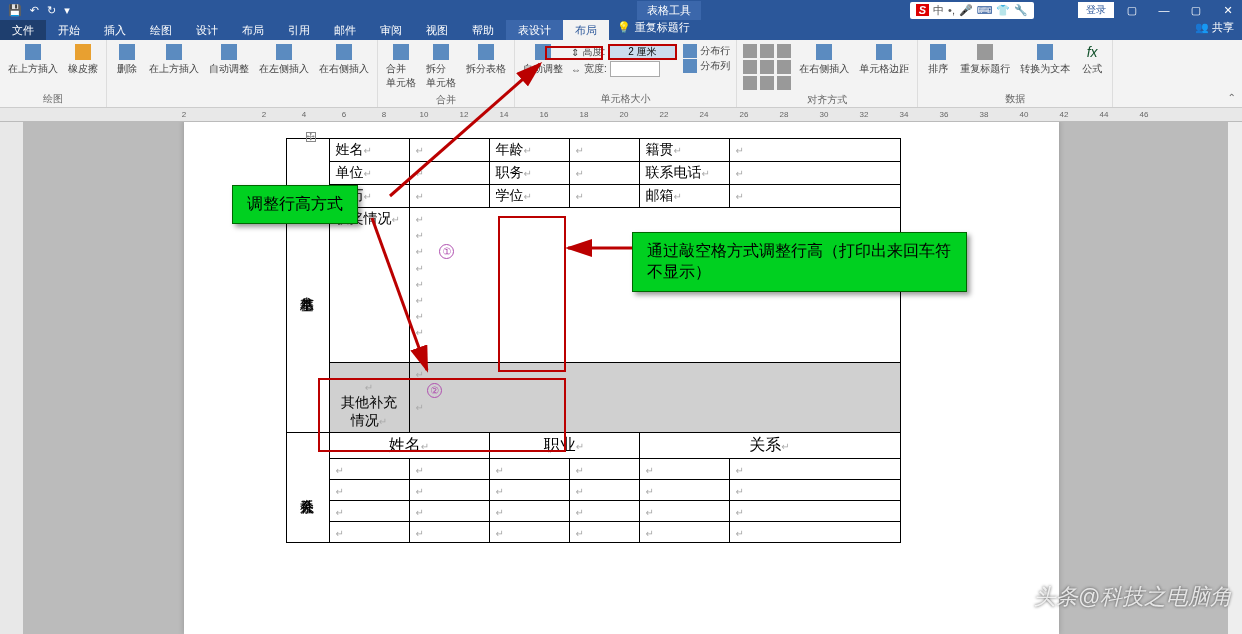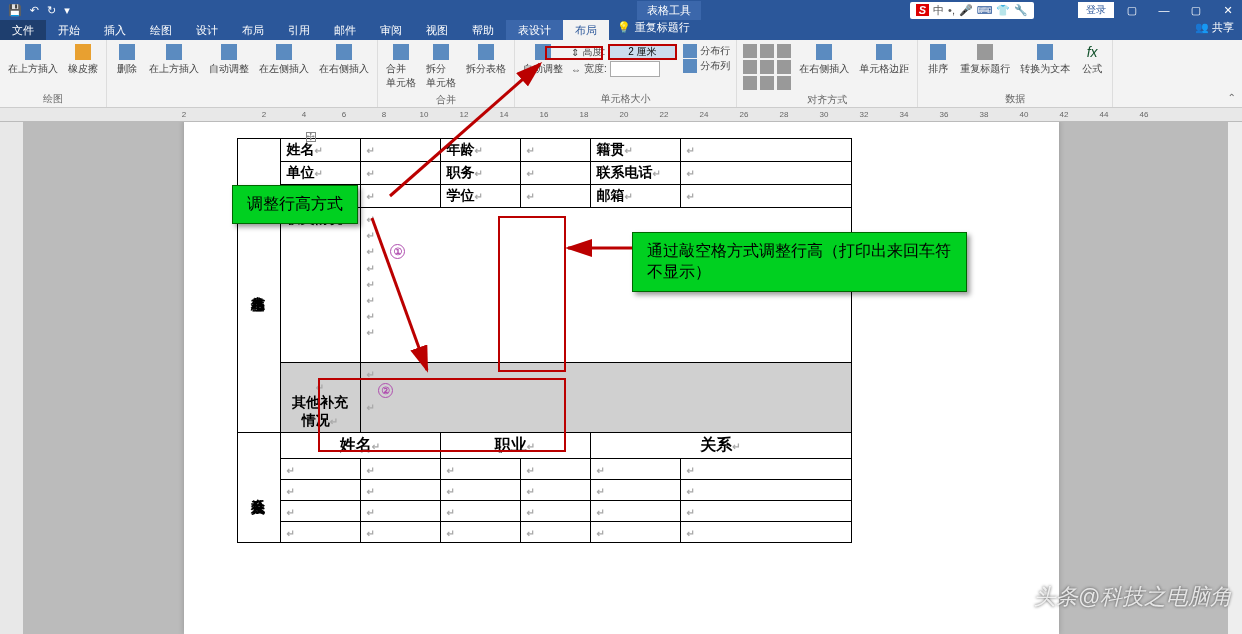--- a/index.html
+++ b/index.html
@@ -47,21 +47,21 @@
 .ruler-h { height: 14px; background: #e8e8e8; border-bottom: 1px solid #bbb; position: relative; font-size: 8px; color: #666; display: flex; align-items: center; padding-left: 24px; overflow: hidden; white-space: nowrap; }
 .ruler-h span { display: inline-block; width: 40px; text-align: center; }
 
 
 .doc-area { position: absolute; top: 122px; left: 0; right: 0; bottom: 0; background: #bbb; display: flex; justify-content: center; overflow: hidden; }
 .ruler-v { position: absolute; left: 0; top: 0; bottom: 0; width: 24px; background: #e8e8e8; border-right: 1px solid #bbb; }
 .page { width: 875px; background: white; margin-top: -2px; padding-top: 18px; position: relative; box-shadow: 0 0 6px rgba(0,0,0,0.2); }
 .scrollbar-v { position: absolute; right: 0; top: 0; bottom: 0; width: 14px; background: #eee; }
 
 
-.doc-table { border-collapse: collapse; width: 615px; margin-left: 53px; font-size: 14px; font-weight: bold; }
+.doc-table { border-collapse: collapse; width: 615px; margin-left: 102px; font-size: 14px; }
 .doc-table td { border: 1px solid #000; padding: 2px 6px; vertical-align: top; position: relative; }
 .doc-table .vtext { writing-mode: vertical-rl; text-orientation: upright; text-align: center; padding: 8px 12px; }
 .doc-table .sel { background: #d0d0d0; }
 .para { color: #aaa; font-size: 10px; }
 .hdr14 { font-size: 16px; text-align: center; }
 
 
 .annotation { position: absolute; z-index: 100; }
 .green-box { background: #00d020; border: 1px solid #060; box-shadow: 3px 3px 5px rgba(0,0,0,0.4); padding: 8px 14px; font-size: 16px; color: #000; }
 .red-box { border: 2px solid #b00; position: absolute; z-index: 99; }

